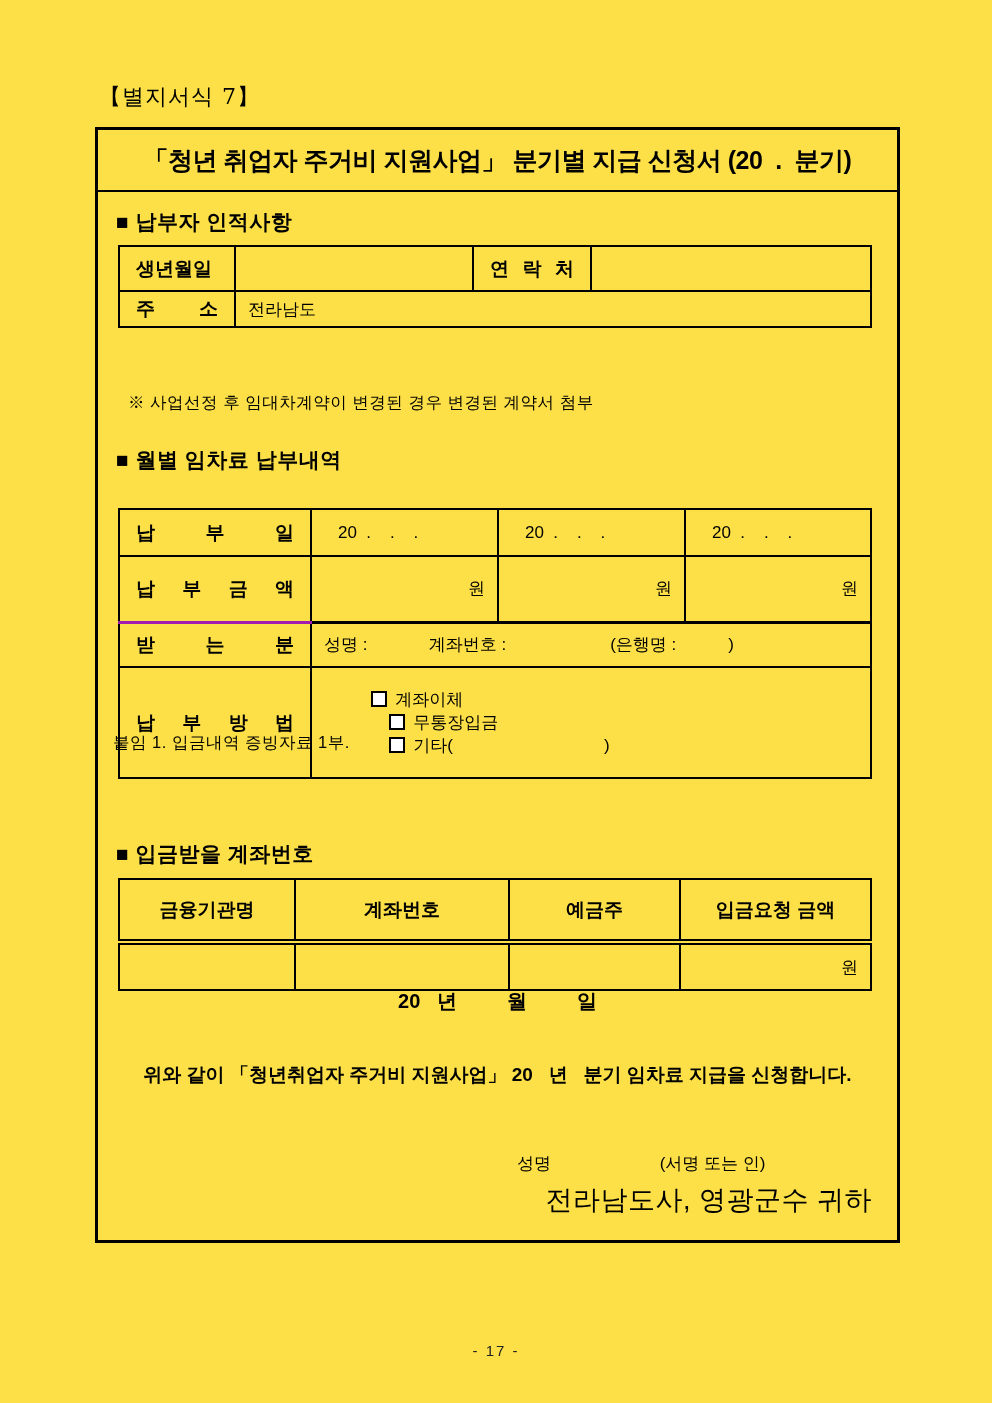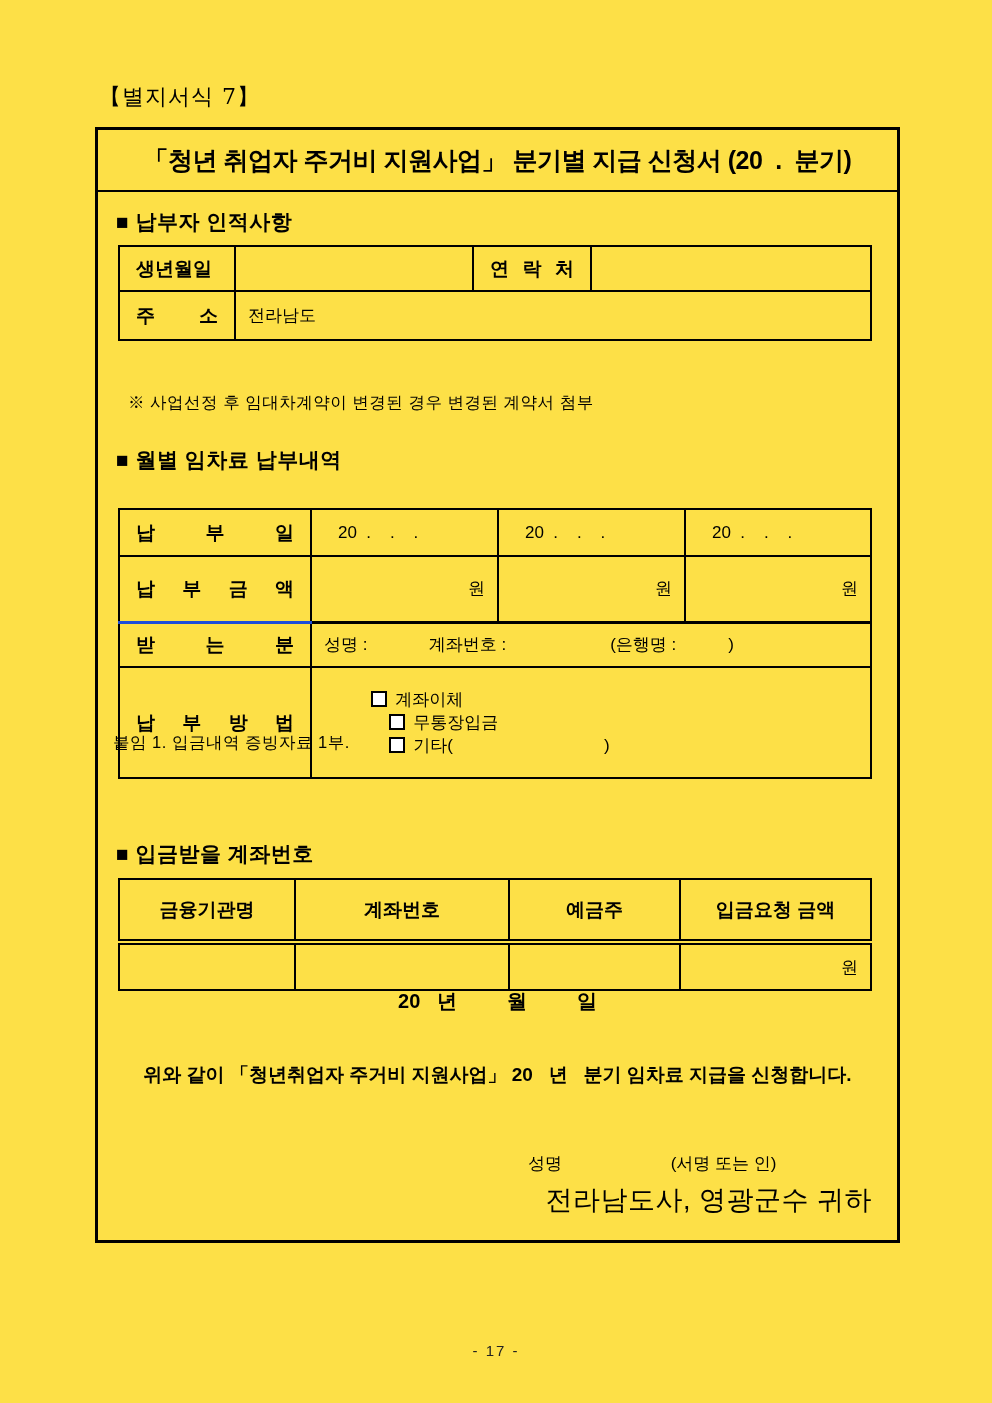--- a/index.html
+++ b/index.html
@@ -86,21 +86,21 @@
           <col style="width:118px">
           <col style="width:280px">
         </colgroup>
       <tbody>
       <tr style="height:45px;">
         <td class="jlabel">생년월일</td>
         <td class="val"></td>
         <td class="jlabel">연 락 처</td>
         <td class="val"></td>
       </tr>
-      <tr style="height:49px;">
+      <tr style="height:36px;">
         <td class="jlabel">주 소</td>
         <td class="val" colspan="3">전라남도</td>
       </tr>
     </tbody>
       </table>
 
     <div class="note" style="left:30px;top:262px;">※ 사업선정 후 임대차계약이 변경된 경우 변경된 계약서 첨부</div>
 
     <div class="sec-head" style="top:316px;">■ 월별 임차료 납부내역</div>
 
@@ -118,21 +118,21 @@
         <td class="val pre" style="padding-left:26px;">20  .    .    .</td>
         <td class="val pre" style="padding-left:26px;">20  .    .    .</td>
       </tr>
       <tr style="height:66px;">
         <td class="jlabel">납 부 금 액</td>
         <td class="unit">원</td>
         <td class="unit">원</td>
         <td class="unit">원</td>
       </tr>
       <tr style="height:45px;">
-        <td class="jlabel" style="border-top:3px solid #1d4ed8;">받 는 분</td>
+        <td class="jlabel" style="border-top:3px solid #a21caf;">받 는 분</td>
         <td class="val pre" colspan="3" style="border-top:3px solid #000;">성명 :             계좌번호 :                      (은행명 :           )</td>
       </tr>
       <tr style="height:45px;">
         <td class="jlabel">납 부 방 법</td>
         <td class="val pre" colspan="3">
           <span class="cb"></span><span>계좌이체</span>
           <span class="cb" style="margin-left:18px;"></span><span>무통장입금</span>
           <span class="cb" style="margin-left:18px;"></span><span class="pre">기타(                                )</span>
         </td>
       </tr>
@@ -163,21 +163,21 @@
         <td></td>
         <td class="unit">원</td>
       </tr>
     </tbody>
       </table>
 
     <div class="center-line" style="top:858px;font-size:20px;">20   년         월         일</div>
 
     <div class="center-line" style="top:932px;font-size:19px;">위와 같이 「청년취업자 주거비 지원사업」 20   년   분기 임차료 지급을 신청합니다.</div>
 
-    <div class="signature" style="left:430px;top:1022px;">성명                       (서명 또는 인)</div>
+    <div class="signature" style="left:419px;top:1022px;">성명                       (서명 또는 인)</div>
 
     <div class="recipient">전라남도사, 영광군수 귀하</div>
 
   </div>
 
   <div class="page-num">- 17 -</div>
 
 </div>
 
 </body></html>

